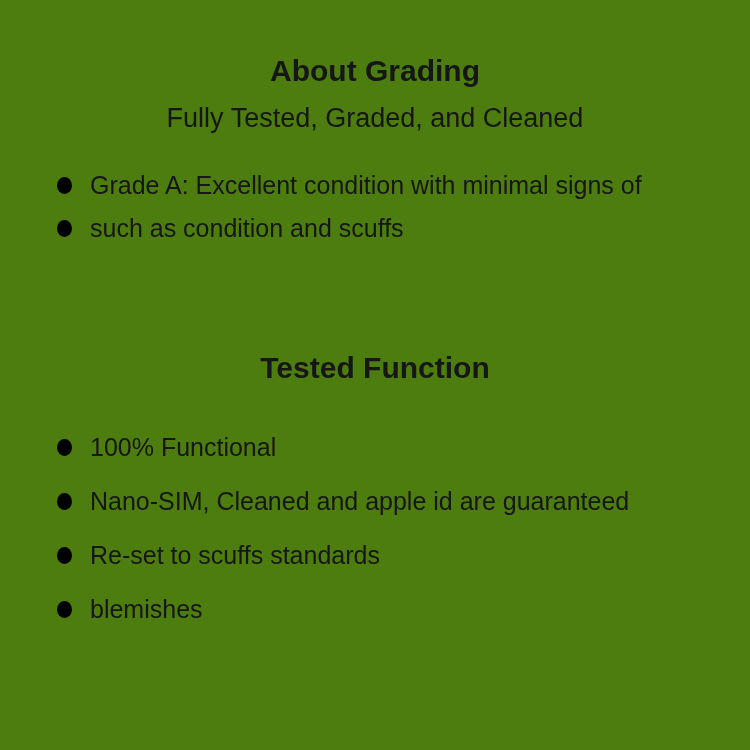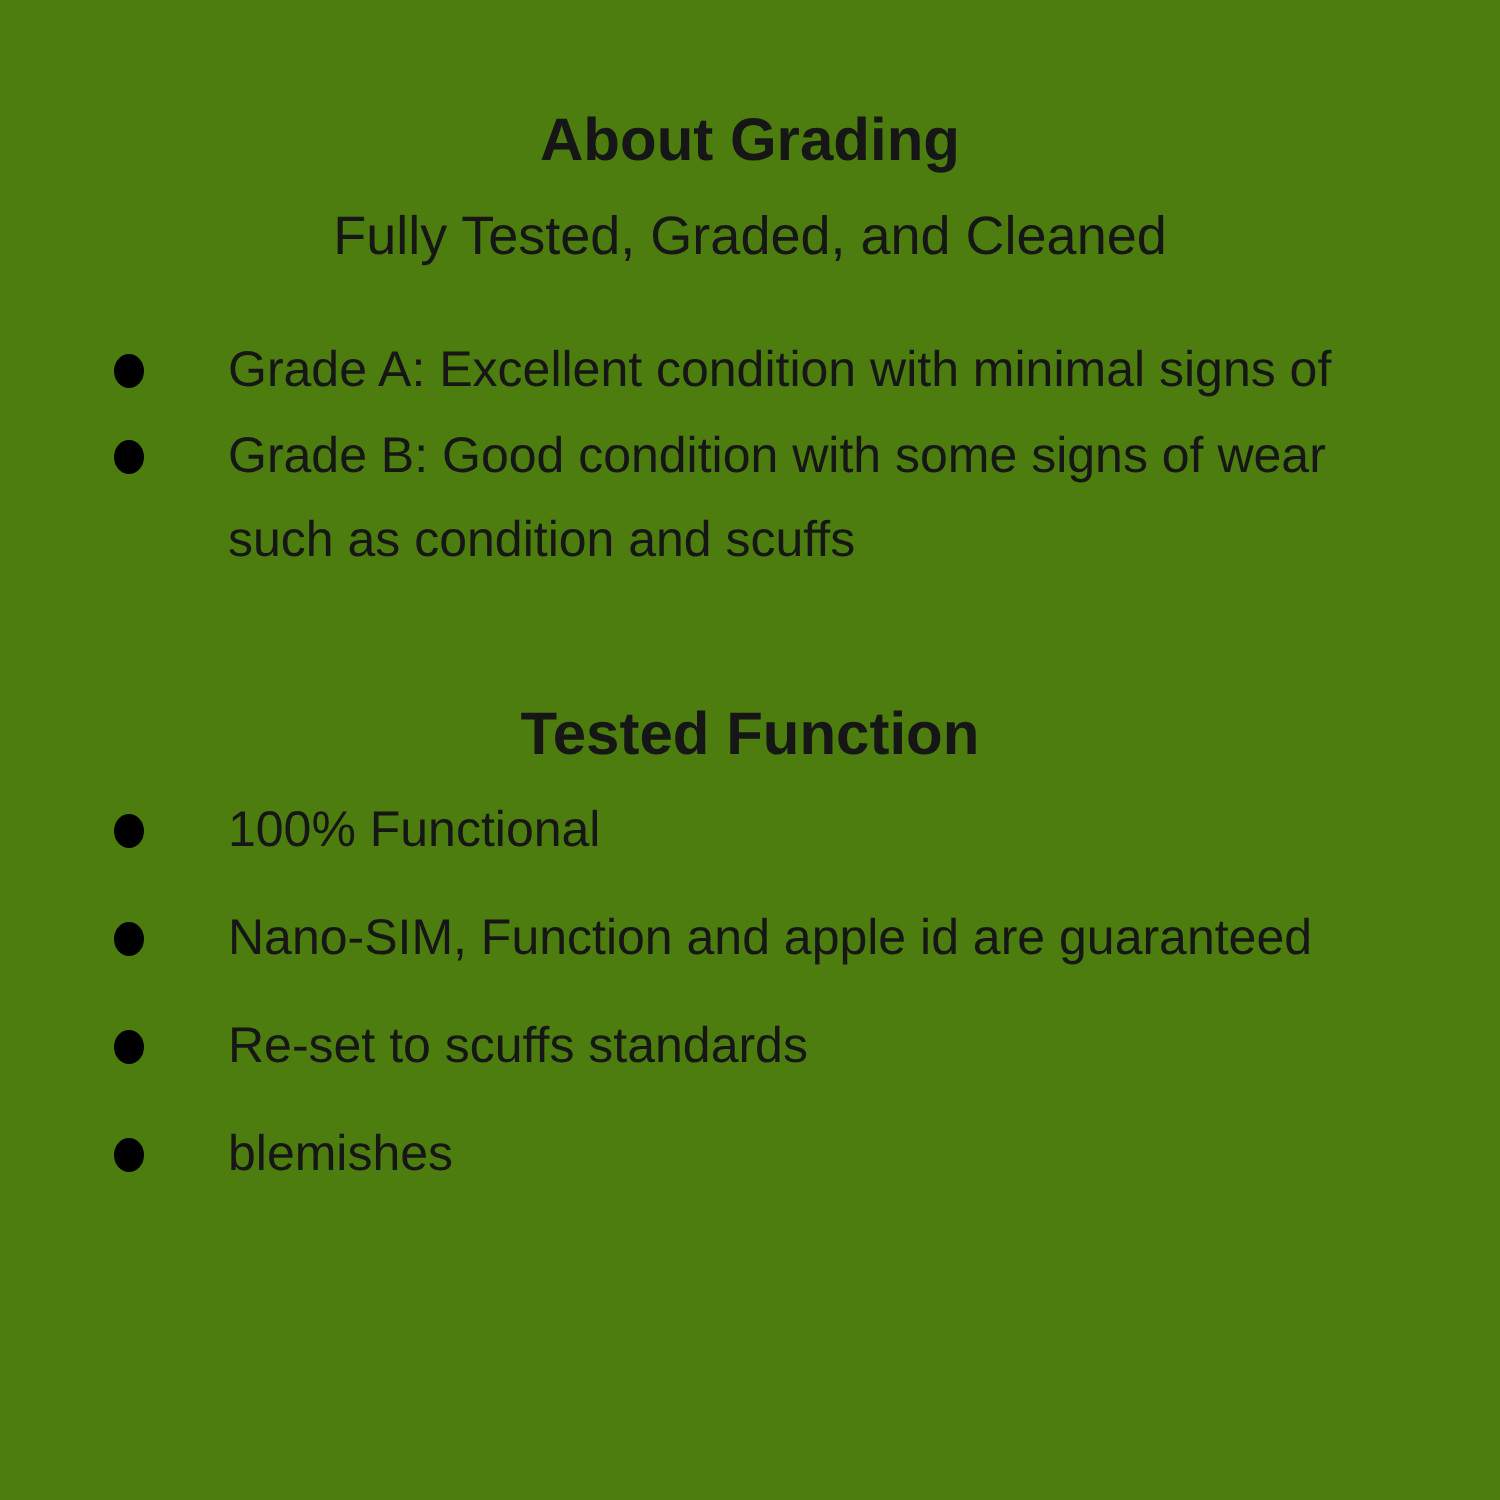--- a/index.html
+++ b/index.html
@@ -42,27 +42,26 @@
   }
   .list {
     position: absolute;
     left: 57px;
     width: 650px;
     margin: 0;
     padding: 0;
     list-style: none;
   }
   .grading-list { top: 164px; }
-  .function-list { top: 394px; text-align: right; }
+  .function-list { top: 426px; text-align: right; }
   .grading-list .list-item { margin-bottom: 1px; }
   .function-list .list-item { margin-bottom: 12px; }
   .list-item {
     display: flex;
     align-items: flex-start;
-    gap: 24px;
   }
   .bullet {
     flex: 0 0 auto;
     width: 15px;
     height: 17px;
     margin-top: 13px;
     margin-right: 18px;
     border-radius: 50%;
     background: #000000;
   }
@@ -88,39 +87,38 @@
   <ul class="list grading-list">
     <li class="list-item">
       <span class="bullet"></span>
       <div class="item-text">
         <span class="line">Grade A: Excellent condition with minimal signs of</span>
       </div>
     </li>
     <li class="list-item">
       <span class="bullet"></span>
       <div class="item-text">
-        <span class="line">Grade B: Good condition with some signs of wear</span>
         <span class="line">such as condition and scuffs</span>
       </div>
     </li>
   </ul>
 
   <h1 class="section-title title-function">Tested Function</h1>
 
   <ul class="list function-list">
     <li class="list-item">
       <span class="bullet"></span>
       <div class="item-text">
         <span class="line">100% Functional</span>
       </div>
     </li>
     <li class="list-item">
       <span class="bullet"></span>
       <div class="item-text">
-        <span class="line">Nano-SIM, Function and apple id are guaranteed</span>
+        <span class="line">Nano-SIM, Cleaned and apple id are guaranteed</span>
       </div>
     </li>
     <li class="list-item">
       <span class="bullet"></span>
       <div class="item-text">
         <span class="line">Re-set to scuffs standards</span>
       </div>
     </li>
     <li class="list-item">
       <span class="bullet"></span>

